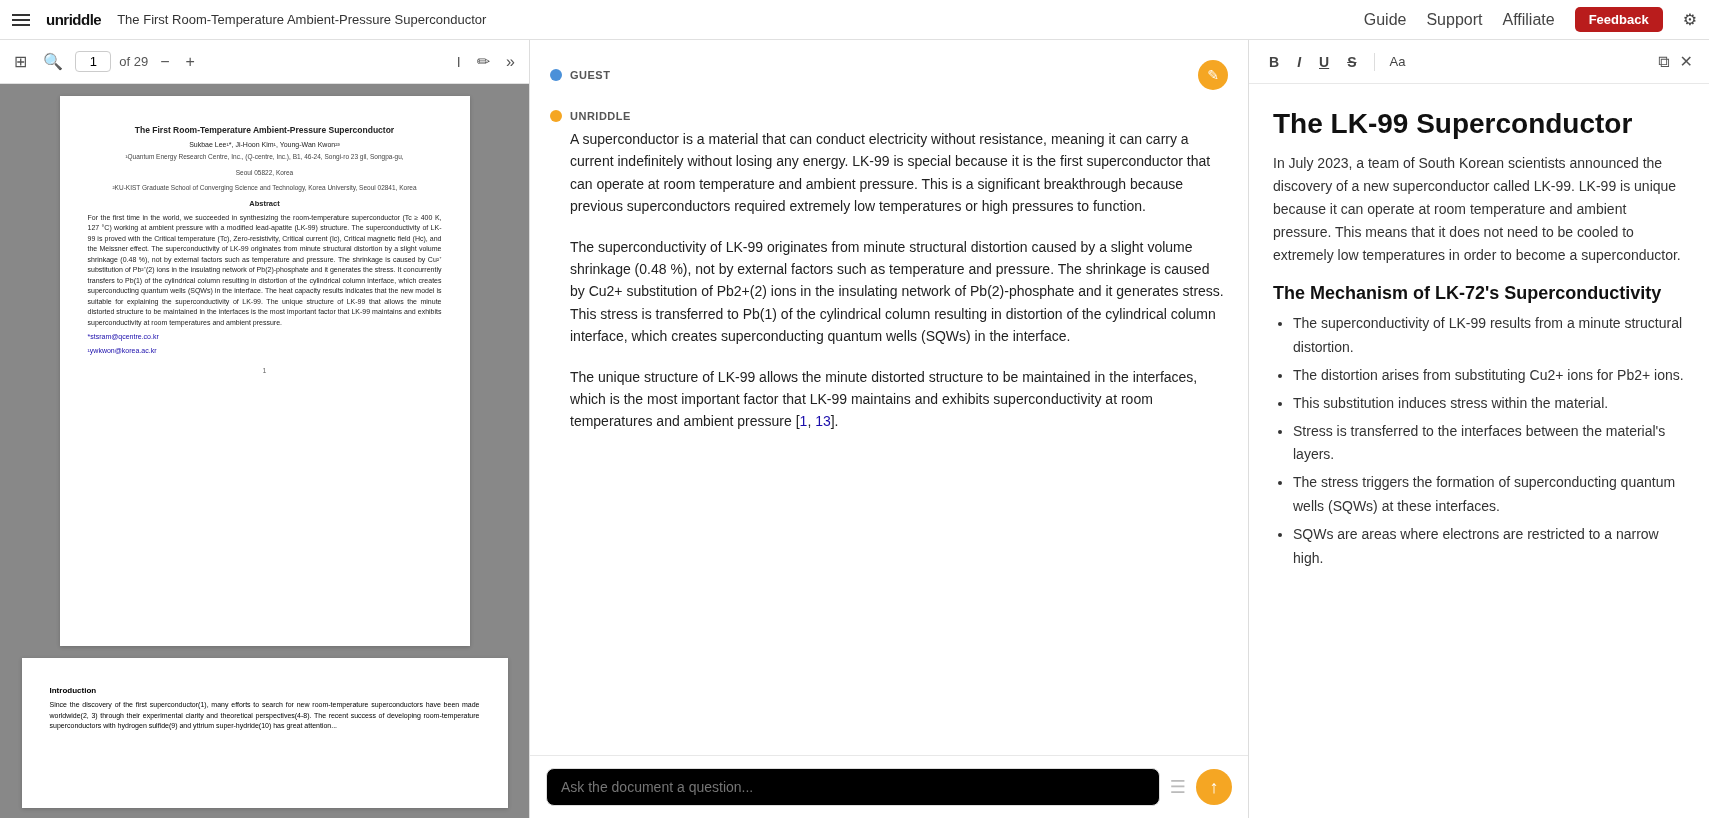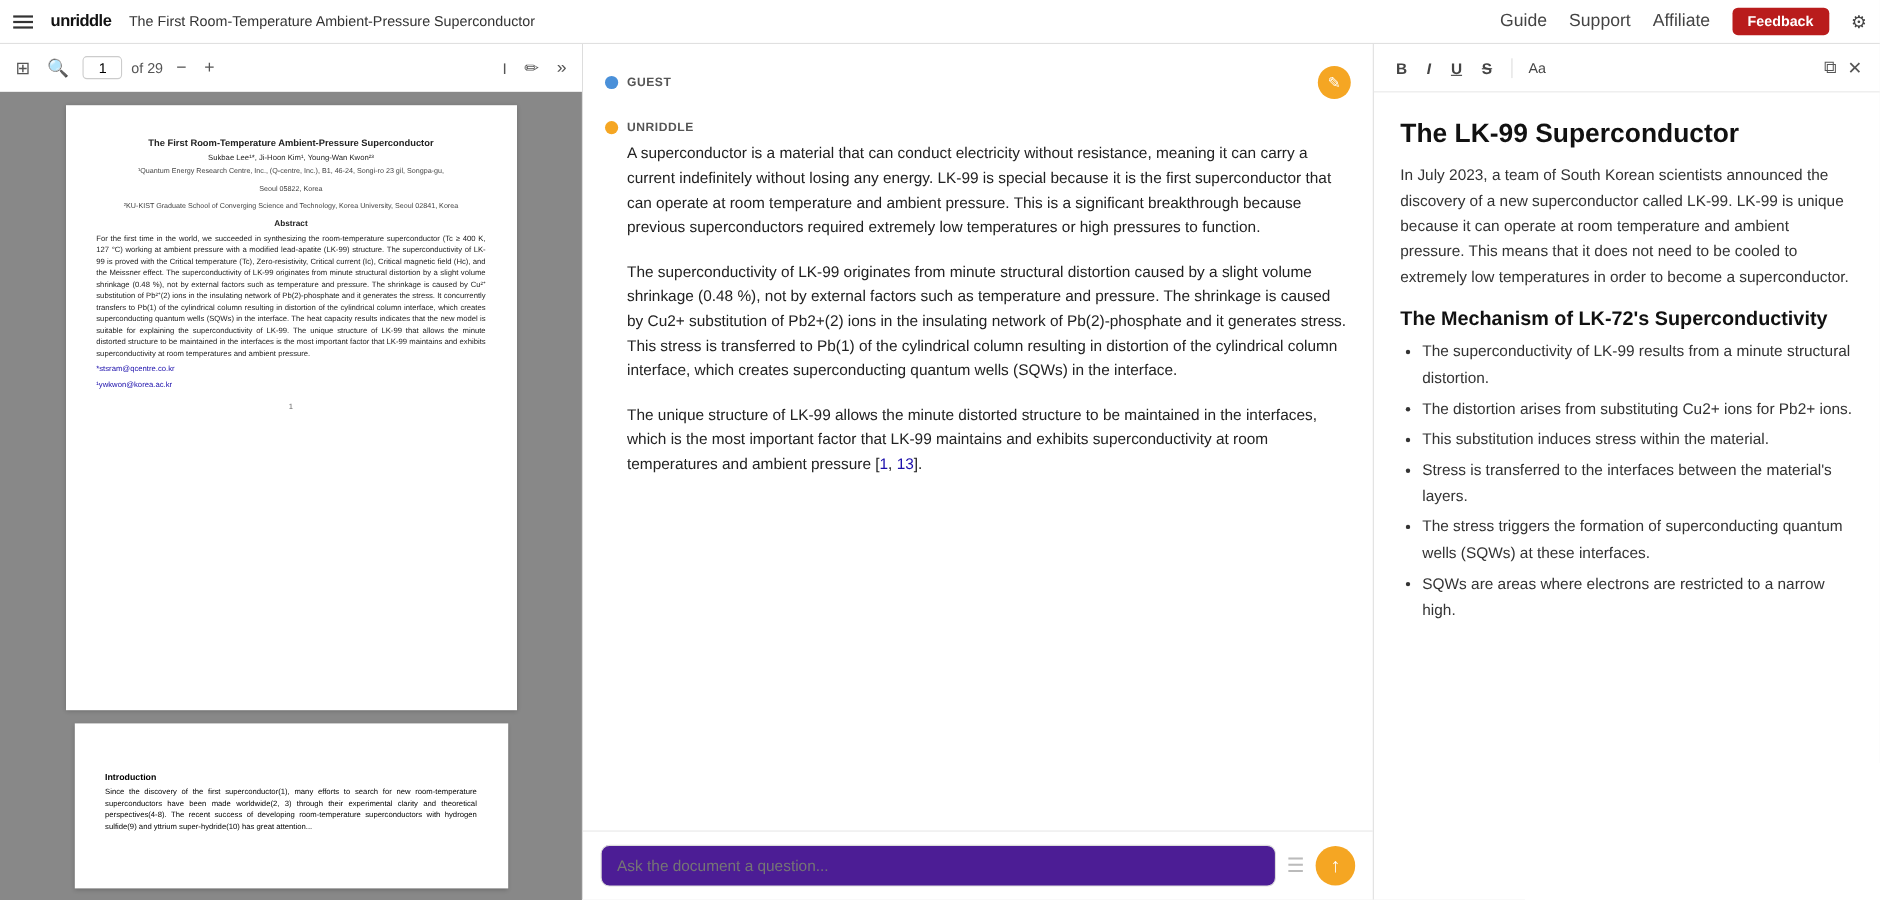--- a/index.html
+++ b/index.html
@@ -43,21 +43,21 @@
       padding: 28px 28px 28px 28px; box-shadow: 0 1px 4px rgba(0,0,0,0.2);
       font-size: 7.5px; color: #222; line-height: 1.45;
     }
     .pdf-page .paper-title { font-weight: bold; text-align: center; font-size: 8.5px; margin-bottom: 4px; }
     .pdf-page .paper-authors { text-align: center; font-size: 7px; margin-bottom: 2px; }
     .pdf-page .paper-affil { text-align: center; font-size: 6.5px; color: #444; margin-bottom: 6px; }
     .pdf-page .abstract-title { font-weight: bold; text-align: center; font-size: 7.5px; margin-bottom: 3px; }
     .pdf-page .abstract-body { text-align: justify; font-size: 7px; line-height: 1.5; }
     .pdf-page .link { color: #1a0dab; font-size: 7px; display: block; margin-top: 4px; }
     .pdf-page .page-num { text-align: center; font-size: 7px; color: #666; margin-top: 10px; }
-    .pdf-page2 { background: #fff; margin: 0 auto; width: 394px; min-height: 150px; padding: 44px 28px 28px 28px; box-shadow: 0 1px 4px rgba(0,0,0,0.2); font-size: 7.5px; }
+    .pdf-page2 { background: #fff; margin: 0 auto; width: 486px; min-height: 150px; padding: 28px 28px 28px 28px; box-shadow: 0 1px 4px rgba(0,0,0,0.2); font-size: 7.5px; }
     .pdf-page2 .section-title { font-weight: bold; font-size: 8px; margin-bottom: 5px; }
 
     
     .chat-panel { flex: 1; display: flex; flex-direction: column; background: #fff; border-right: 1px solid #ddd; gap: 37px; }
     .chat-messages { flex: 1; overflow-y: auto; padding: 20px 20px 10px 20px; display: flex; flex-direction: column; gap: 20px; }
     .chat-message { display: flex; flex-direction: column; gap: 6px; }
     .chat-message-header { display: flex; align-items: center; gap: 8px; }
     .chat-dot { width: 12px; height: 12px; border-radius: 50%; }
     .chat-dot-guest { background: #4A90D9; }
     .chat-dot-ai { background: #F5A623; }
@@ -67,21 +67,21 @@
       width: 30px; height: 30px; cursor: pointer; color: #fff; font-size: 14px;
       display: flex; align-items: center; justify-content: center;
     }
     .chat-text { font-size: 14px; color: #222; line-height: 1.6; padding-left: 20px; }
     .chat-text a { color: #1a0dab; text-decoration: none; }
     .chat-input-area {
       padding: 12px 16px; border-top: 1px solid #e8e8e8; display: flex; align-items: center; gap: 10px;
     }
     .chat-input {
       flex: 1; border: 1px solid #ddd; border-radius: 8px; padding: 10px 14px;
-      font-size: 14px; outline: none; color: #999; background: #4c1d95;
+      font-size: 14px; outline: none; color: #999; background: #000000;
     }
     .chat-input-icon { color: #bbb; font-size: 18px; }
     .chat-send-btn {
       background: #F5A623; border: none; border-radius: 50%;
       width: 36px; height: 36px; cursor: pointer; color: #fff; font-size: 18px;
       display: flex; align-items: center; justify-content: center;
     }
 
     
     .notes-panel { width: 460px; flex-shrink: 0; display: flex; flex-direction: column; background: #fff; }
@@ -91,21 +91,21 @@
     }
     .notes-format-btn { background: none; border: none; cursor: pointer; font-size: 14px; color: #444; padding: 2px 4px; font-weight: bold; }
     .notes-format-btn.italic { font-style: italic; }
     .notes-format-btn.underline { text-decoration: underline; }
     .notes-format-btn.strike { text-decoration: line-through; }
     .notes-separator { width: 1px; height: 18px; background: #ddd; margin: 0 4px; }
     .notes-font-label { font-size: 13px; color: #444; }
     .notes-toolbar-right { margin-left: auto; display: flex; gap: 10px; }
     .notes-toolbar-btn { background: none; border: none; cursor: pointer; color: #555; font-size: 16px; }
     .notes-content { flex: 1; overflow-y: auto; padding: 24px 24px; }
-    .notes-h1 { font-size: 24px; font-weight: 800; color: #111; margin-bottom: 12px; }
+    .notes-h1 { font-size: 28px; font-weight: 800; color: #111; margin-bottom: 12px; }
     .notes-h2 { font-size: 18px; font-weight: 700; color: #111; margin: 16px 0 8px 0; }
     .notes-p { font-size: 14px; color: #333; line-height: 1.65; margin-bottom: 10px; }
     .notes-ul { padding-left: 20px; }
     .notes-ul li { font-size: 14px; color: #333; line-height: 1.7; margin-bottom: 4px; }
 
     
     ::-webkit-scrollbar { width: 6px; }
     ::-webkit-scrollbar-thumb { background: #ccc; border-radius: 3px; }
   </style>
 </head>

